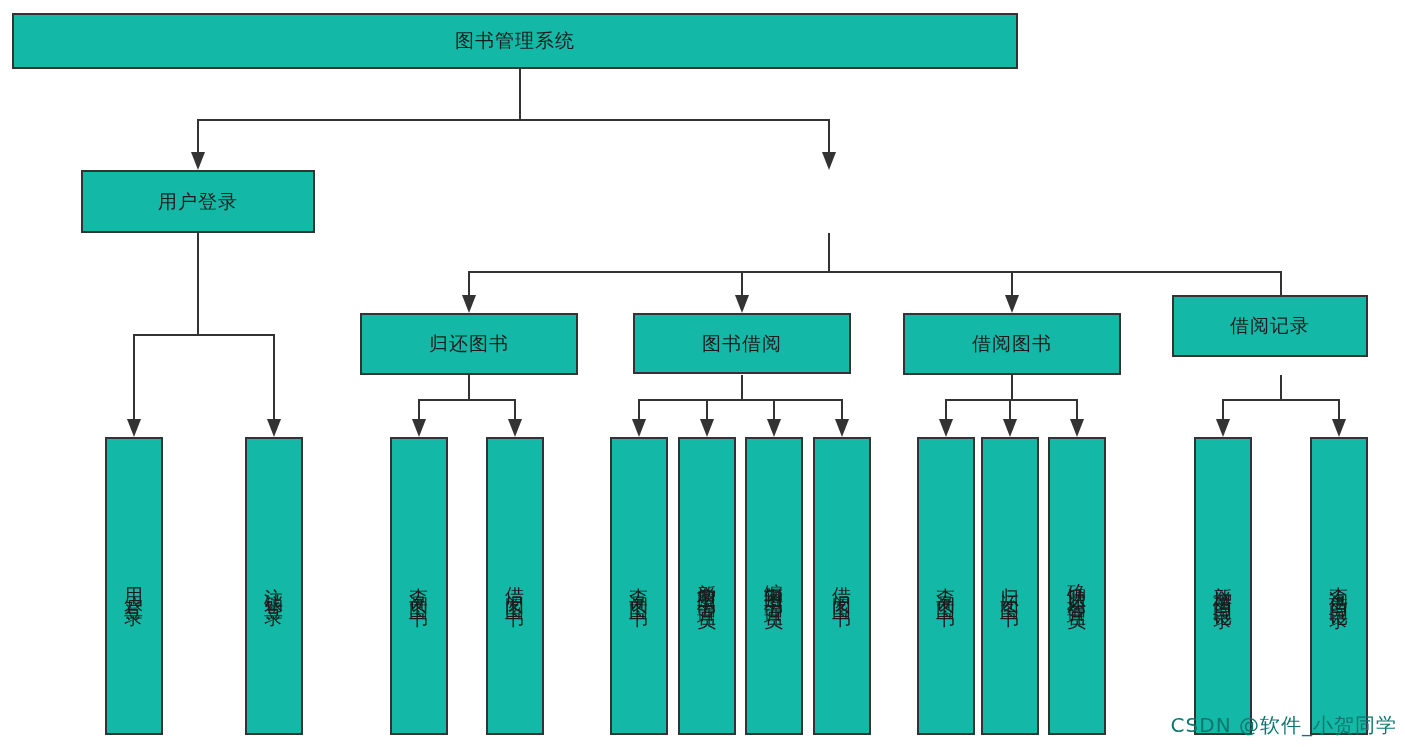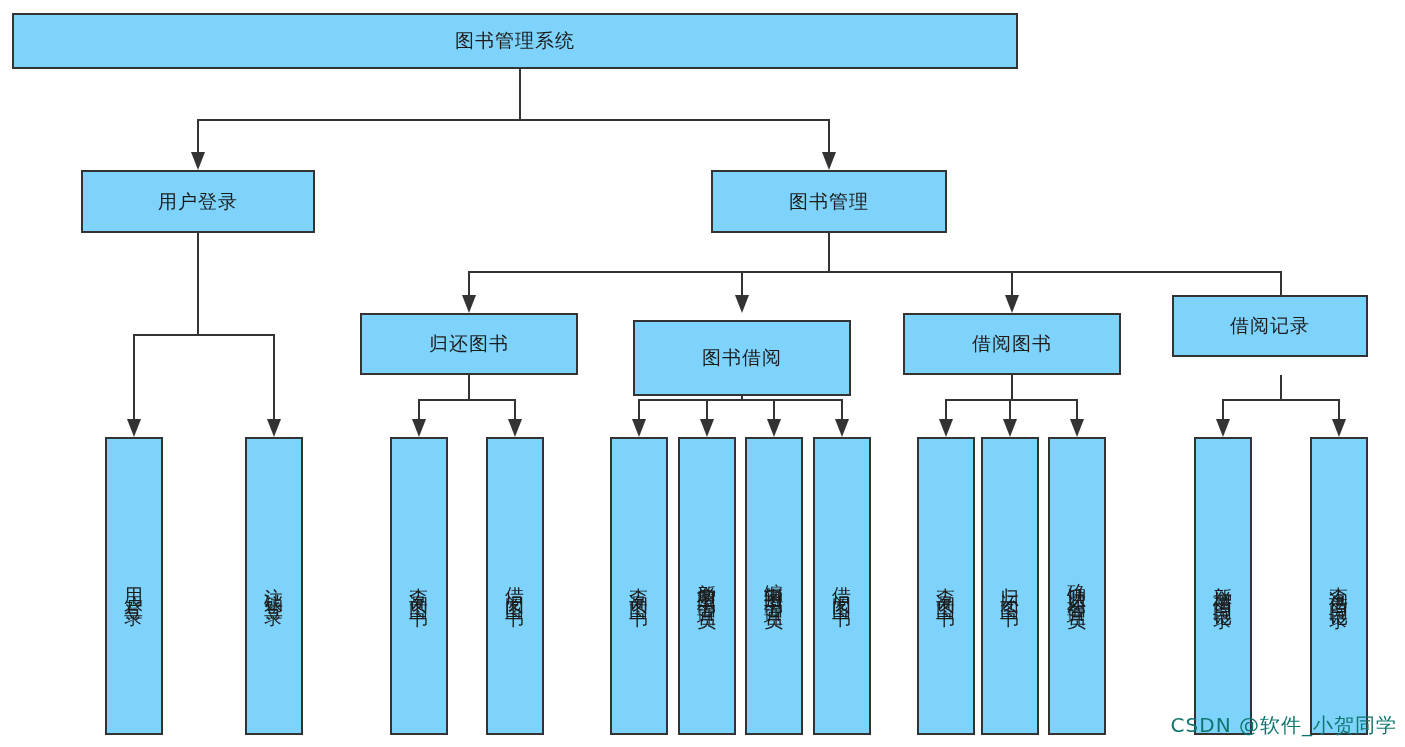--- a/index.html
+++ b/index.html
@@ -7,21 +7,21 @@
     position:relative;
     width:1405px;height:747px;
     background:#ffffff;
     font-family:"DejaVu Sans","Liberation Sans",sans-serif;
     overflow:hidden;
   }
   .connectors{position:absolute;left:0;top:0;}
   .node{
     position:absolute;
     box-sizing:border-box;
-    background:#7dd3fc;
+    background:#14b8a6;
     border:2px solid #333333;
     display:flex;
     align-items:center;
     justify-content:center;
     color:#1c1c1c;
   }
   .nh span{font-size:19px;letter-spacing:1px;white-space:nowrap;}
   .nv{
     writing-mode:vertical-rl;
     text-orientation:mixed;
@@ -99,28 +99,25 @@
     </g>
   </svg>
 
   <div class="node nh" style="left:12px;top:13px;width:1006px;height:56px">
     <span>图书管理系统</span>
   </div>
 
   <div class="node nh" style="left:81px;top:170px;width:234px;height:63px">
     <span>用户登录</span>
   </div>
-  <div class="node nh" style="left:711px;top:170px;width:236px;height:63px">
-    <span>图书管理</span>
-  </div>
 
   <div class="node nh" style="left:360px;top:313px;width:218px;height:62px">
     <span>归还图书</span>
   </div>
-  <div class="node nh" style="left:633px;top:320px;width:218px;height:76px">
+  <div class="node nh" style="left:633px;top:313px;width:218px;height:61px">
     <span>图书借阅</span>
   </div>
   <div class="node nh" style="left:903px;top:313px;width:218px;height:62px">
     <span>借阅图书</span>
   </div>
   <div class="node nh" style="left:1172px;top:295px;width:196px;height:62px">
     <span>借阅记录</span>
   </div>
 
   <div class="node nv" style="left:105px;top:437px;width:58px;height:298px">

